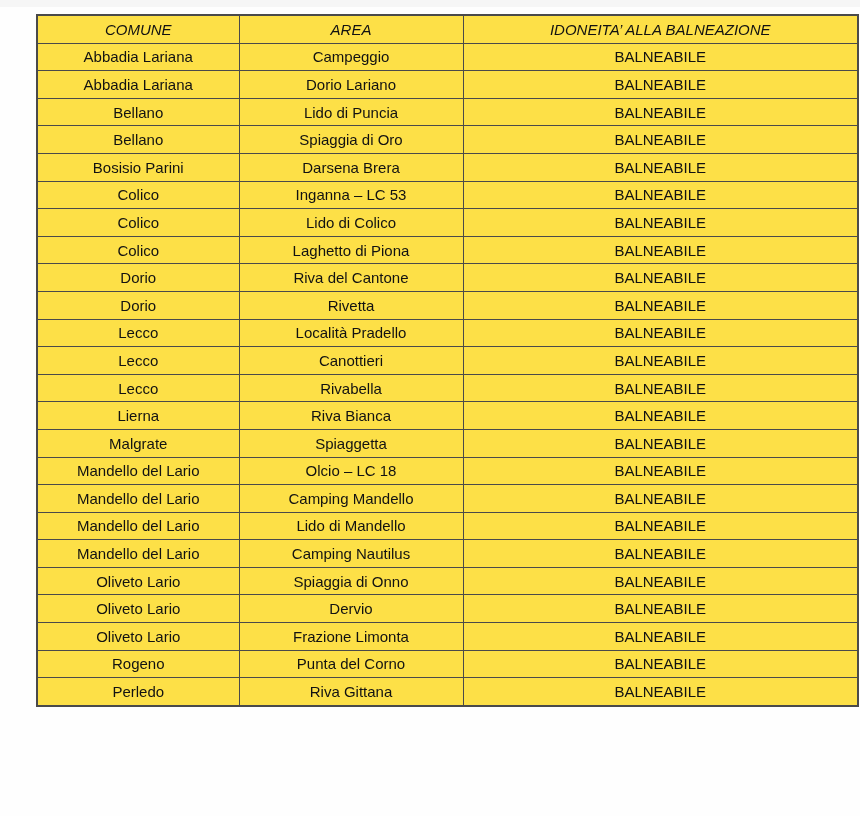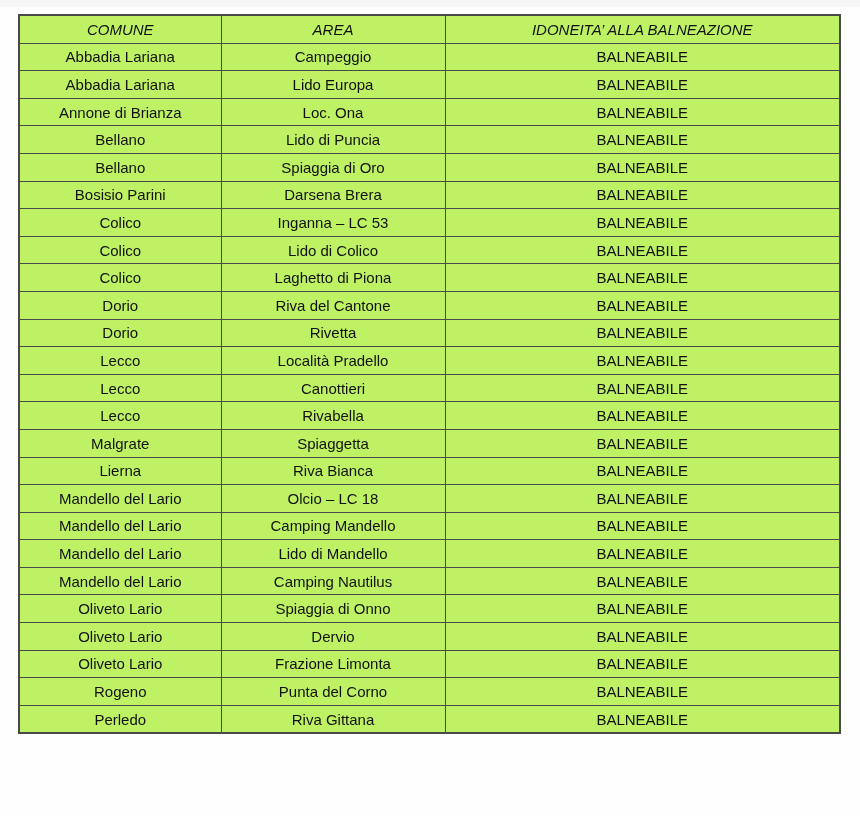--- a/index.html
+++ b/index.html
@@ -16,27 +16,27 @@
     overflow: hidden;
   }
   .top-strip {
     position: absolute;
     left: 0; top: 0;
     width: 860px; height: 7px;
     background: #f6f6f6;
   }
   table.balneazione {
     position: absolute;
-    left: 18px;
+    left: 36px;
     top: 14px;
     width: 821px;
     border-collapse: collapse;
     table-layout: fixed;
     border: 2px solid #4a4a4a;
-    background: #bef264;
+    background: #fde047;
   }
   table.balneazione th,
   table.balneazione td {
     border: 1.5px solid #4a4a4a;
     height: 26.6px;
     padding: 0 4px;
     text-align: center;
     vertical-align: middle;
     font-size: 15px;
     color: #121212;
@@ -72,26 +72,21 @@
       </tr>
     </thead>
     <tbody>
         <tr>
       <td>Abbadia Lariana</td>
       <td>Campeggio</td>
       <td>BALNEABILE</td>
     </tr>
         <tr>
       <td>Abbadia Lariana</td>
-      <td>Lido Europa</td>
-      <td>BALNEABILE</td>
-    </tr>
-        <tr>
-      <td>Annone di Brianza</td>
-      <td>Loc. Ona</td>
+      <td>Dorio Lariano</td>
       <td>BALNEABILE</td>
     </tr>
         <tr>
       <td>Bellano</td>
       <td>Lido di Puncia</td>
       <td>BALNEABILE</td>
     </tr>
         <tr>
       <td>Bellano</td>
       <td>Spiaggia di Oro</td>
@@ -136,30 +131,30 @@
       <td>Lecco</td>
       <td>Canottieri</td>
       <td>BALNEABILE</td>
     </tr>
         <tr>
       <td>Lecco</td>
       <td>Rivabella</td>
       <td>BALNEABILE</td>
     </tr>
         <tr>
+      <td>Lierna</td>
+      <td>Riva Bianca</td>
+      <td>BALNEABILE</td>
+    </tr>
+        <tr>
       <td>Malgrate</td>
       <td>Spiaggetta</td>
       <td>BALNEABILE</td>
     </tr>
         <tr>
-      <td>Lierna</td>
-      <td>Riva Bianca</td>
-      <td>BALNEABILE</td>
-    </tr>
-        <tr>
       <td>Mandello del Lario</td>
       <td>Olcio – LC 18</td>
       <td>BALNEABILE</td>
     </tr>
         <tr>
       <td>Mandello del Lario</td>
       <td>Camping Mandello</td>
       <td>BALNEABILE</td>
     </tr>
         <tr>

